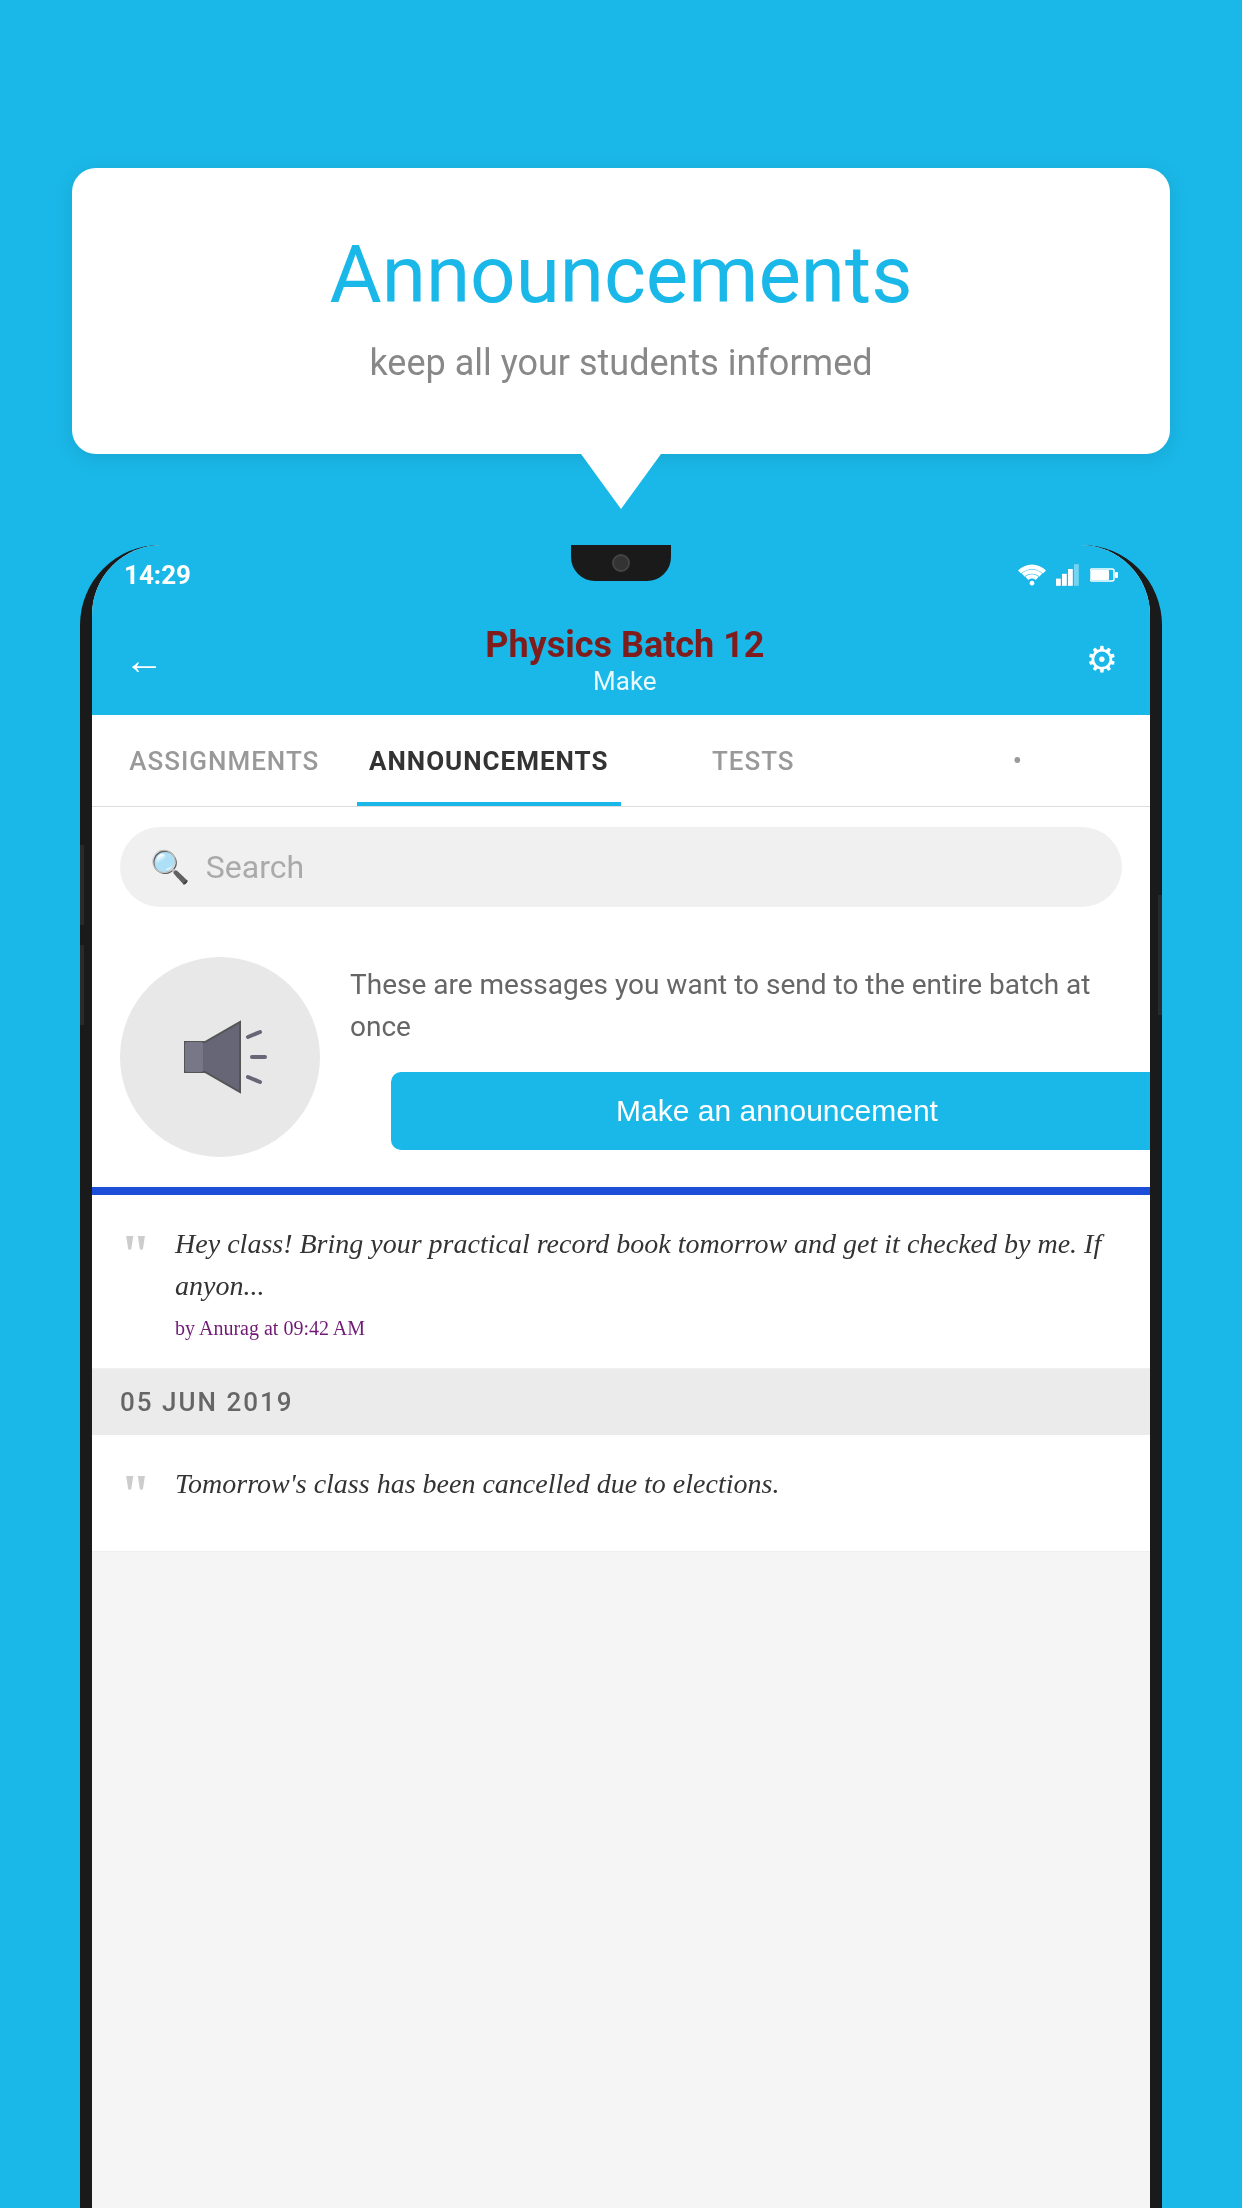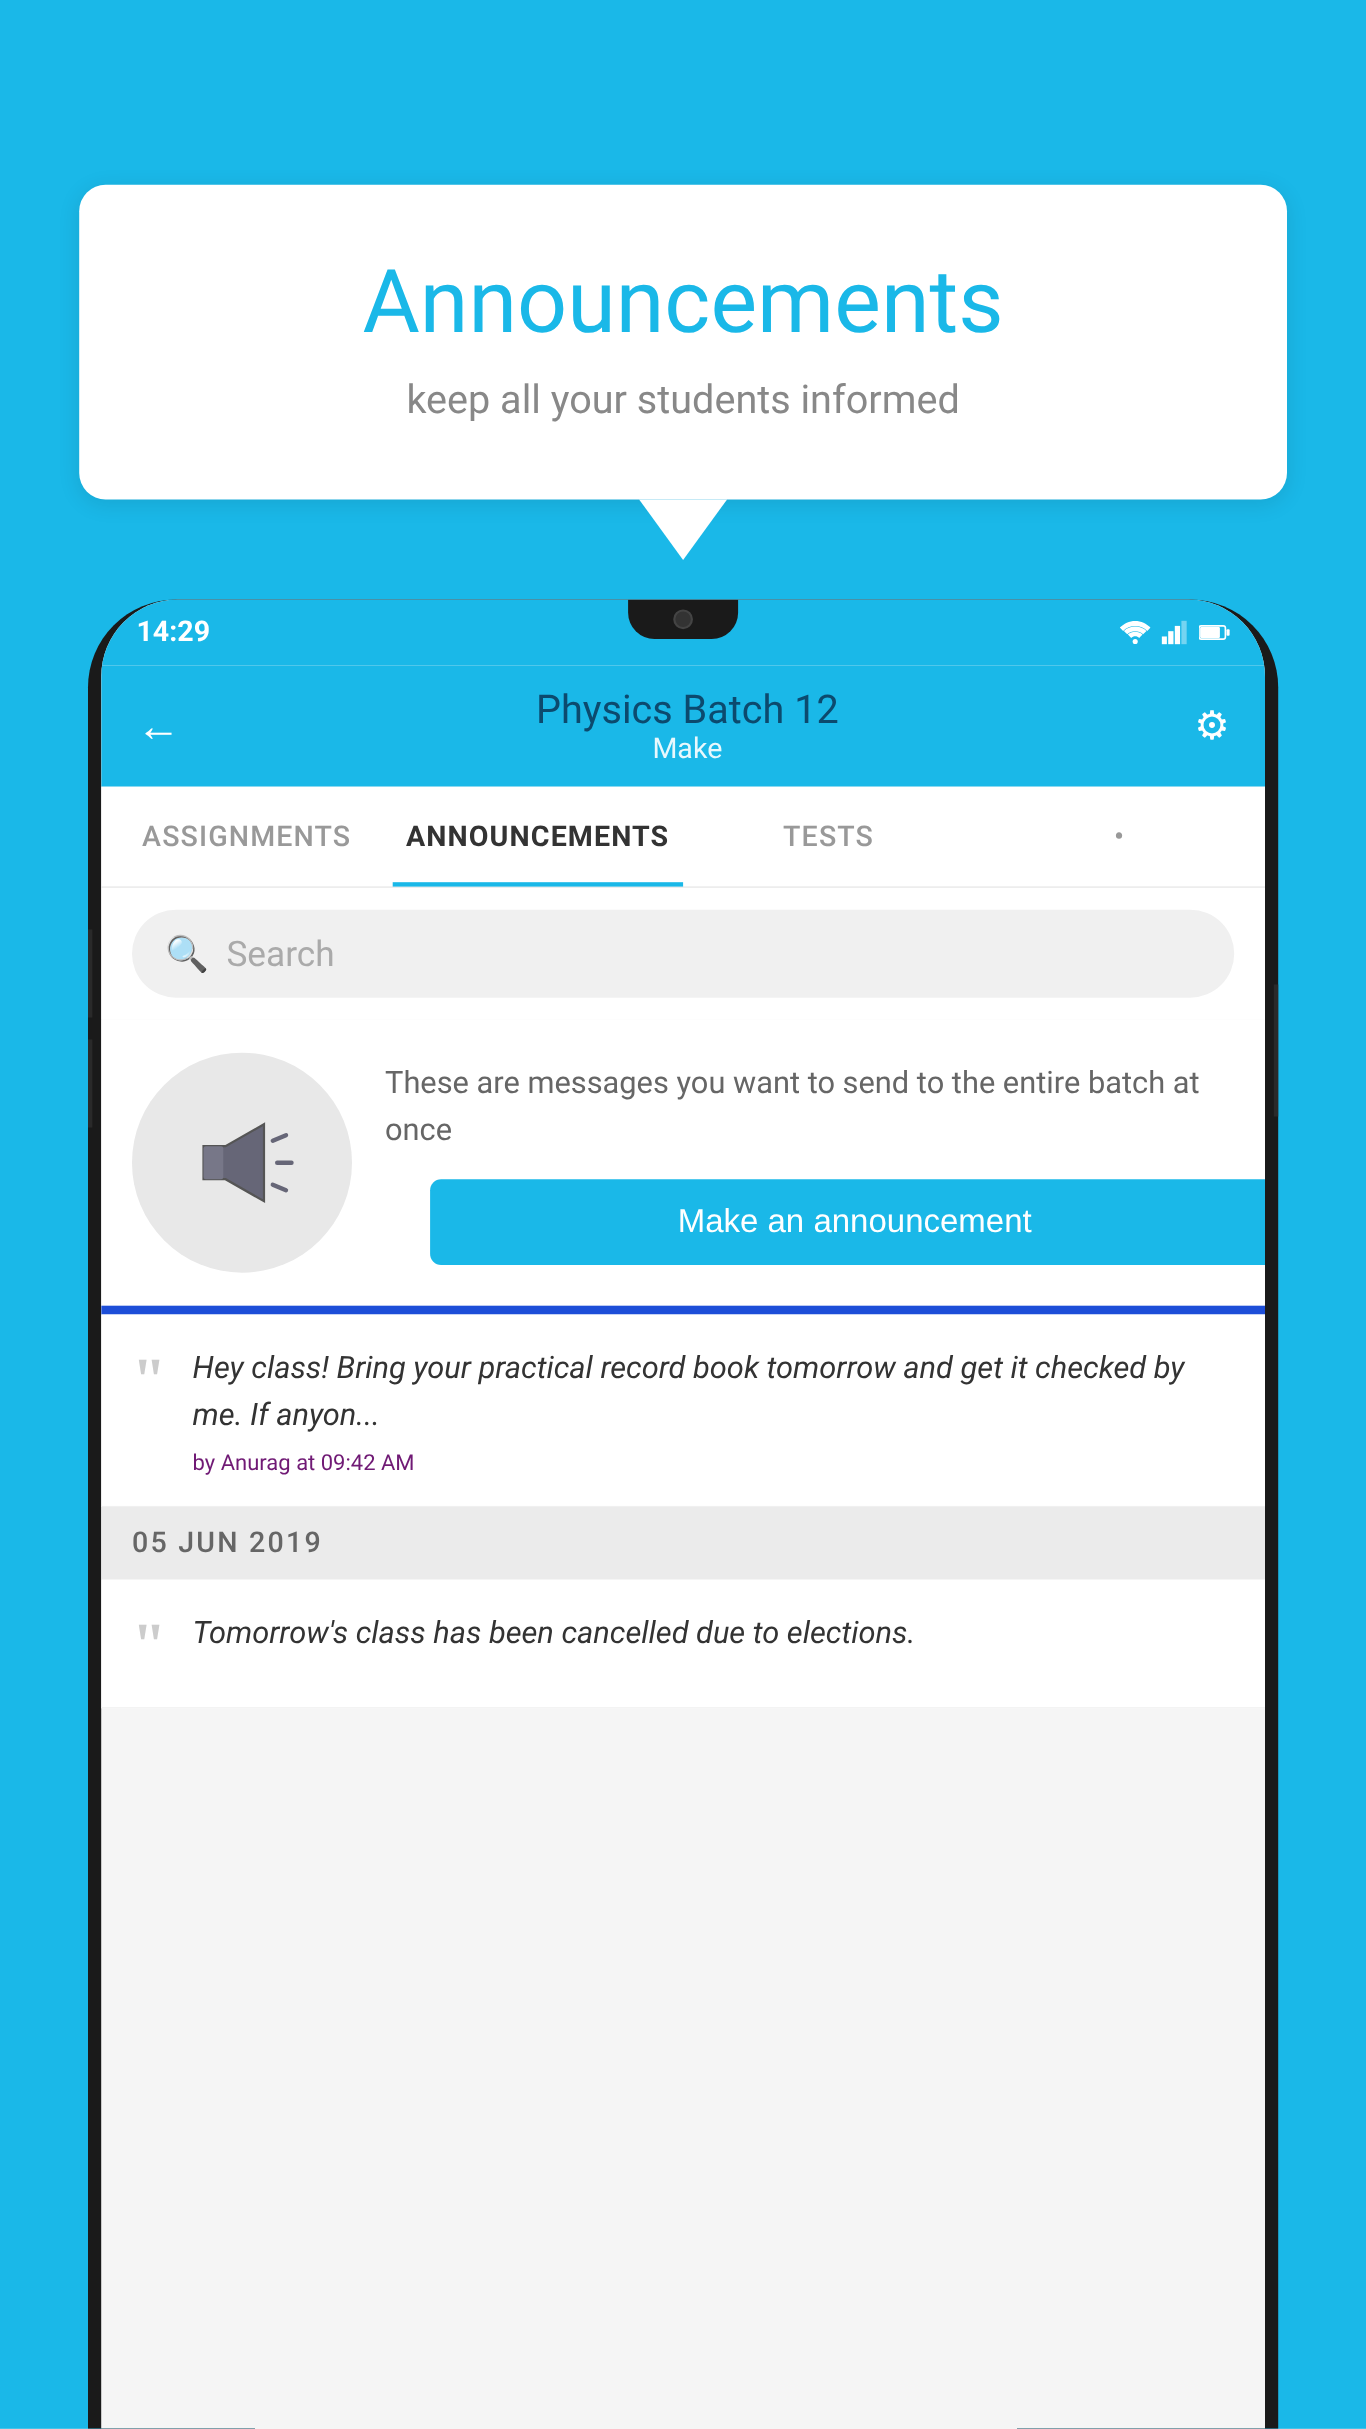--- a/index.html
+++ b/index.html
@@ -140,23 +140,23 @@
       font-size: 40px;
       cursor: pointer;
     }
 
     .app-bar-center {
       flex: 1;
       text-align: center;
     }
 
     .app-bar-title {
-      color: #0c4a6e;
+      color: #7f1d1d;
       font-size: 36px;
-      font-weight: 400;
+      font-weight: 700;
     }
 
     .app-bar-subtitle {
       color: rgba(255,255,255,0.9);
       font-size: 26px;
     }
 
     .gear-icon {
       color: white;
       font-size: 36px;
@@ -293,20 +293,21 @@
       color: #ccc;
       font-size: 56px;
       font-weight: 900;
       line-height: 1;
       margin-top: 4px;
       font-family: Georgia, serif;
     }
 
     .announcement-text-wrap {
       flex: 1;
+      font-family: Liberation Serif, serif;
     }
 
     .announcement-text {
       color: #333;
       font-size: 28px;
       font-style: italic;
       line-height: 1.5;
       margin-bottom: 10px;
     }
 

